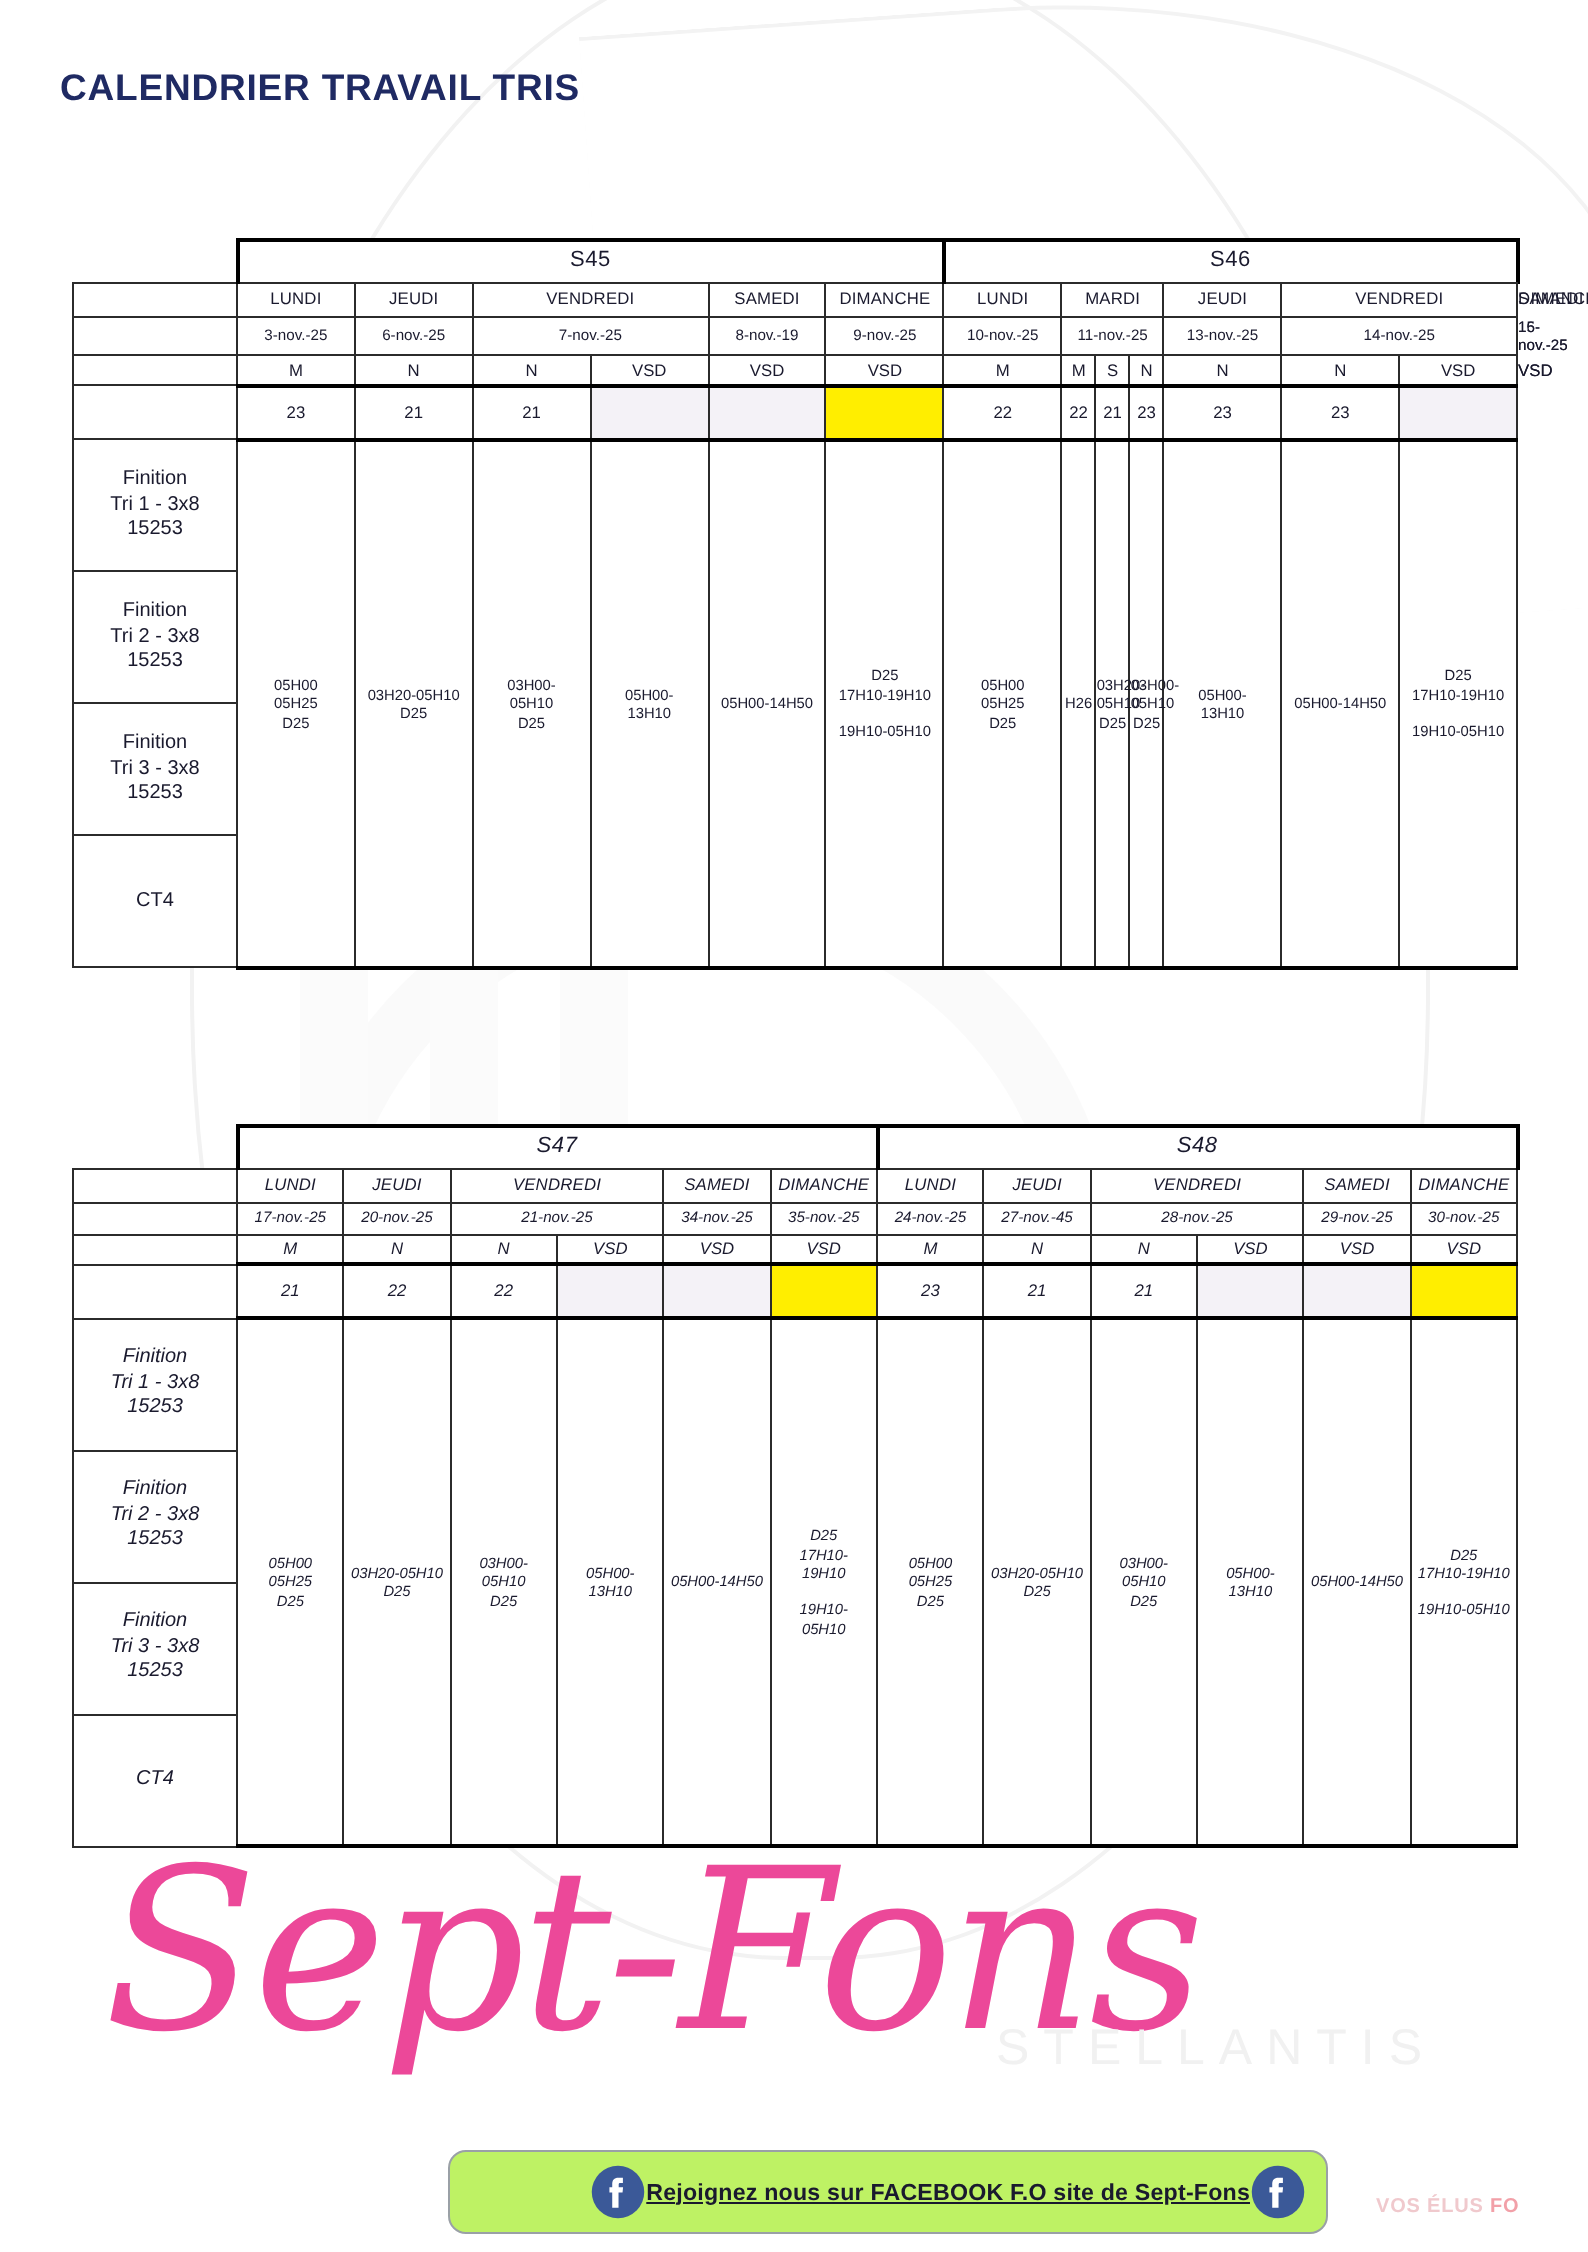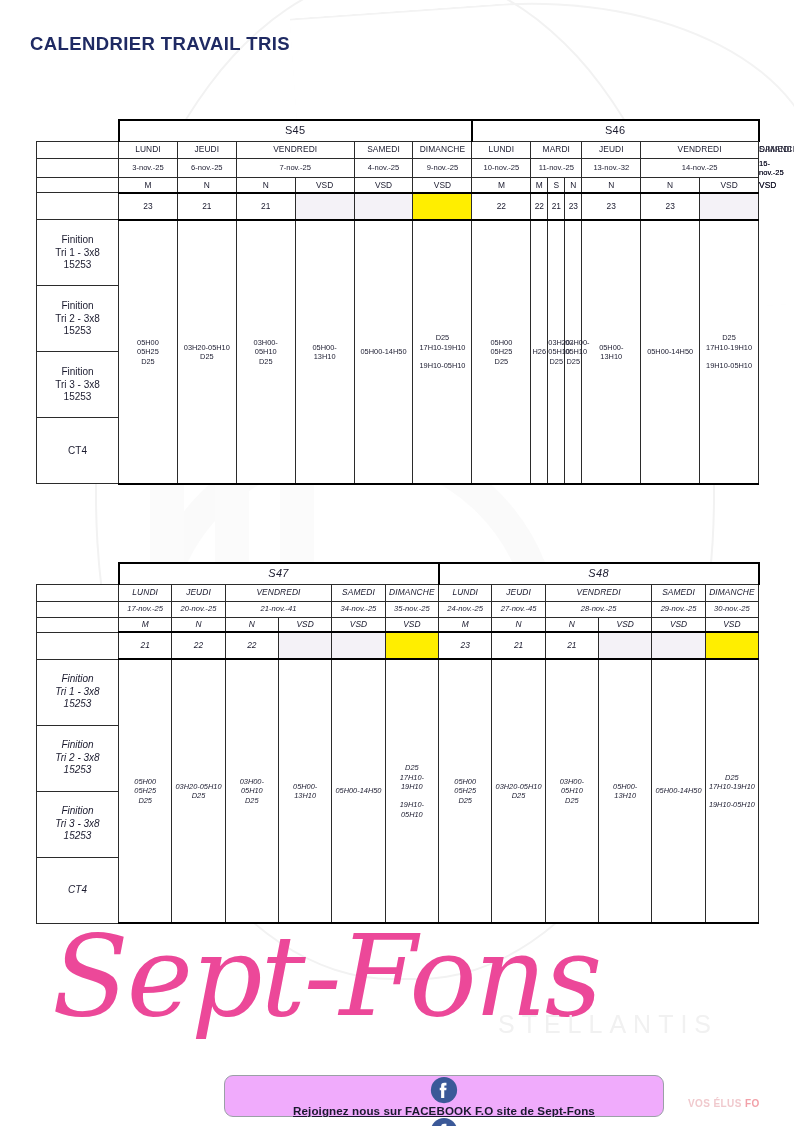--- a/index.html
+++ b/index.html
@@ -88,23 +88,23 @@
   .p  { background:#ffa3ee; }
 
   .thickL { border-left:2px solid #000 !important; }
   .thickR { border-right:2px solid #000 !important; }
   .thickT { border-top:2px solid #000 !important; }
   .thickB { border-bottom:2px solid #000 !important; }
 
   
   .fb-banner {
     position:absolute; left:224px; top:1075px; width:440px; height:42px;
-    background:#f0abfc; border:1px solid #9aa0a6; border-radius:9px;
-    display:flex; align-items:center; justify-content:space-between;
-    padding:0 10px; z-index:3;flex-direction:column;
+    background:#bef264; border:1px solid #9aa0a6; border-radius:9px;
+    display:flex; align-items:center; justify-content:flex-end;
+    padding:0 10px; z-index:3;
   }
   .fb-icon { width:28px; height:28px; flex:0 0 auto; }
   .fb-text {
     font-size:11.6px; font-weight:bold; color:#1a1a2e;
     text-decoration:underline; letter-spacing:.1px;
   }
   .elus {
     position:absolute; left:688px; top:1098px; z-index:3;
     font-size:10px; font-weight:bold; color:#f0c9cd; letter-spacing:.4px;text-align:center;
   }
@@ -161,25 +161,25 @@
         <td colspan="1" class="dayname">JEUDI</td>
         <td colspan="2" class="dayname">VENDREDI</td>
         <td colspan="1" class="dayname">SAMEDI</td>
         <td colspan="1" class="dayname">DIMANCHE</td>
       </tr>
       <tr>
         <td class="blank"></td>
         <td colspan="1" class="daydate">3-nov.-25</td>
         <td colspan="1" class="daydate">6-nov.-25</td>
         <td colspan="2" class="daydate">7-nov.-25</td>
-        <td colspan="1" class="daydate">4-nov.-25</td>
+        <td colspan="1" class="daydate">8-nov.-19</td>
         <td colspan="1" class="daydate">9-nov.-25</td>
         <td colspan="1" class="daydate">10-nov.-25</td>
         <td colspan="3" class="daydate">11-nov.-25</td>
-        <td colspan="1" class="daydate">13-nov.-32</td>
+        <td colspan="1" class="daydate">13-nov.-25</td>
         <td colspan="2" class="daydate">14-nov.-25</td>
         <td colspan="1" class="daydate">15-nov.-25</td>
         <td colspan="1" class="daydate">16-nov.-25</td>
       </tr>
       <tr>
         <td class="blank"></td>
         <td class="shift">M</td>
         <td class="shift">N</td>
         <td class="shift">N</td>
         <td class="shift">VSD</td>
@@ -273,21 +273,21 @@
         <td colspan="1" class="dayname">LUNDI</td>
         <td colspan="1" class="dayname">JEUDI</td>
         <td colspan="2" class="dayname">VENDREDI</td>
         <td colspan="1" class="dayname">SAMEDI</td>
         <td colspan="1" class="dayname">DIMANCHE</td>
       </tr>
       <tr>
         <td class="blank"></td>
         <td colspan="1" class="daydate">17-nov.-25</td>
         <td colspan="1" class="daydate">20-nov.-25</td>
-        <td colspan="2" class="daydate">21-nov.-41</td>
+        <td colspan="2" class="daydate">21-nov.-25</td>
         <td colspan="1" class="daydate">34-nov.-25</td>
         <td colspan="1" class="daydate">35-nov.-25</td>
         <td colspan="1" class="daydate">24-nov.-25</td>
         <td colspan="1" class="daydate">27-nov.-45</td>
         <td colspan="2" class="daydate">28-nov.-25</td>
         <td colspan="1" class="daydate">29-nov.-25</td>
         <td colspan="1" class="daydate">30-nov.-25</td>
       </tr>
       <tr>
         <td class="blank"></td>

